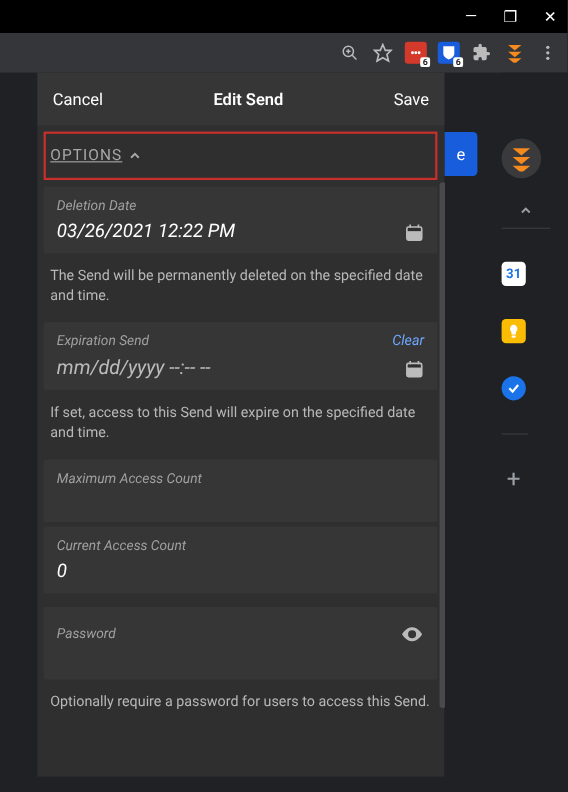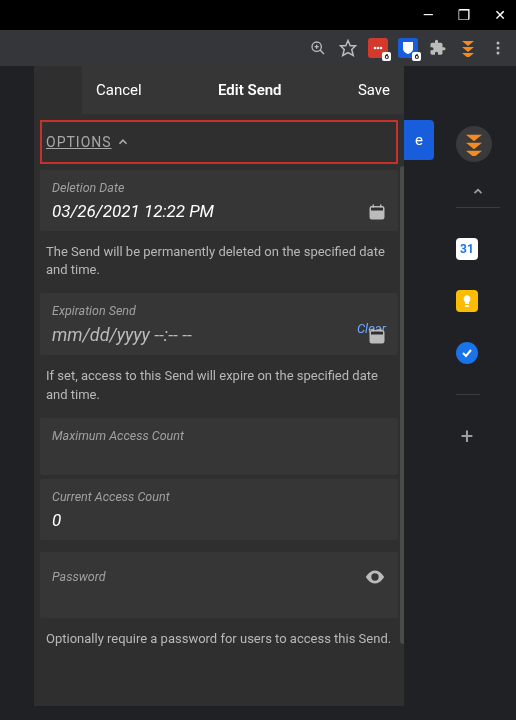--- a/index.html
+++ b/index.html
@@ -24,32 +24,32 @@
   .chevron-row { width: 44px; height: 32px; border-bottom: 1px solid #3c3c3e; display:flex; align-items:center; justify-content:center; margin-top: 4px; }
   .side-icon { width: 22px; height: 22px; border-radius: 4px; margin-top: 30px; display:flex; align-items:center; justify-content:center; font-size:12px; font-weight:bold; }
   .cal { background:#fff; color:#1a73e8; }
   .keep { background:#fbbc04; color:#fff; }
   .tasks { background:#1a73e8; color:#fff; border-radius: 11px; }
   .plus-icon { width:22px; height:22px; margin-top:30px; color:#9aa0a6; font-size:22px; text-align:center; line-height:22px; border-top:1px solid transparent; }
   .plus-sep { width:24px; border-top:1px solid #3c3c3e; margin-top:30px; }
 
   
   .popup { position: absolute; left: 34px; top: 66px; width: 370px; height: 640px; background: #2f2f2f; color: #ddd; display:flex; flex-direction:column; }
-  .popup-header { height: 48px; background: #363636; display:flex; align-items:center; justify-content:space-between; padding: 0 14px; color:#fff; font-size:15px;margin-left:48px; }
+  .popup-header { height: 48px; background: #363636; display:flex; align-items:center; justify-content:space-between; padding: 0 14px; color:#fff; font-size:15px; }
   .popup-header .title { font-weight:600; }
   .popup-body { flex:1; overflow-y:auto; padding: 0 6px 6px 6px; position:relative; }
 
   .options-toggle { border: 2px solid #c9302c; padding: 12px 4px; margin: 6px 0 6px 0; color:#a8a8a8; font-size:14px; letter-spacing:1px; display:flex; align-items:center; gap:4px;text-decoration:underline; }
 
   .card { background: #363636; border-radius: 2px; margin-bottom: 4px; font-style: italic; }
   .field { padding: 10px 12px 4px 12px; position:relative; }
   .field-label { color: #a0a0a0; font-size: 12.5px; margin-bottom: 4px; display:block; }
   .field-value { color: #fff; font-size: 17px; padding: 2px 0 6px 0; }
   .field-placeholder { color: #bbb; font-size: 18px; padding: 2px 0 6px 0; }
-  .field .clear { position:absolute; top:28px; right:12px; color:#6fa8ff; font-size:13px; }
+  .field .clear { position:absolute; top:10px; right:12px; color:#6fa8ff; font-size:13px; }
   .field .trailing-icon { position:absolute; right:12px; bottom:10px; color:#bbb; }
   .help { background:#2f2f2f; color:#b8b8b8; font-size:13px; padding: 8px 6px 14px 6px; line-height:1.4; }
   .eye-row { padding: 14px 12px 30px 12px; display:flex; align-items:center; justify-content:space-between;text-align:right; }
 
   
   .blue-btn-frag { position:absolute; left: 404px; top: 120px; width: 30px; height: 40px; background:#175ddc; color:#fff; border-top-right-radius:4px; border-bottom-right-radius:4px; display:flex; align-items:center; justify-content:center; font-size:15px; }
 
   
   .scroll-hint { position:absolute; right: -2px; top: 52px; width:6px; height: 478px; background:#4a4a4a; border-radius:3px; }
 

